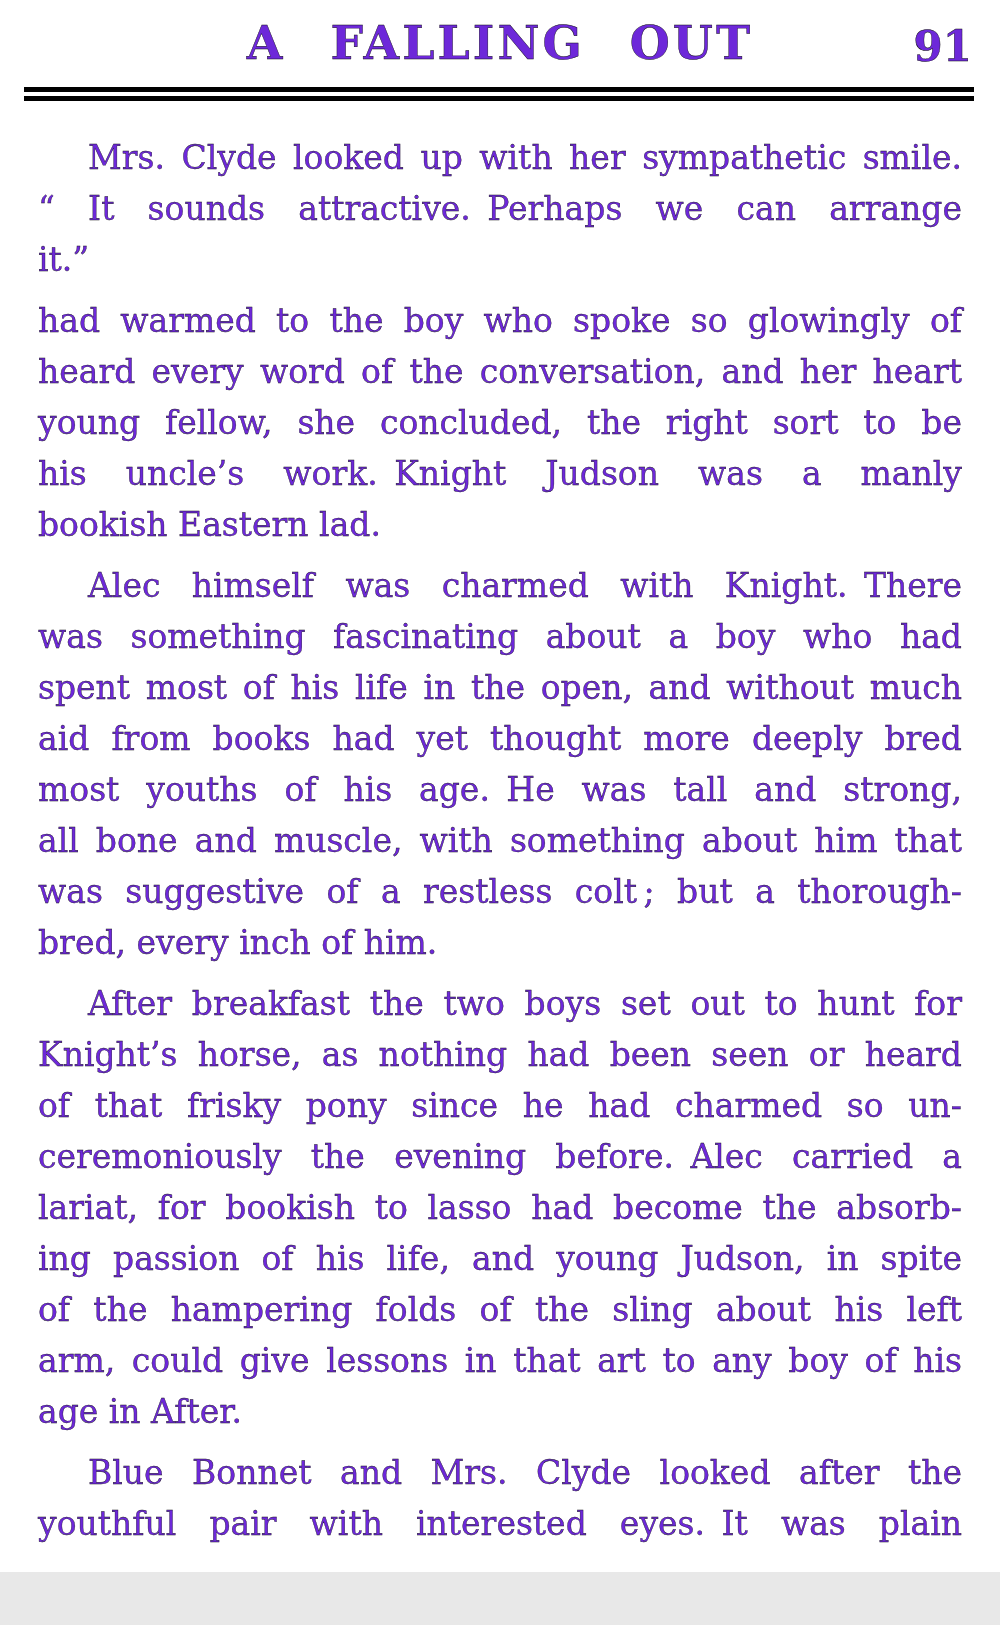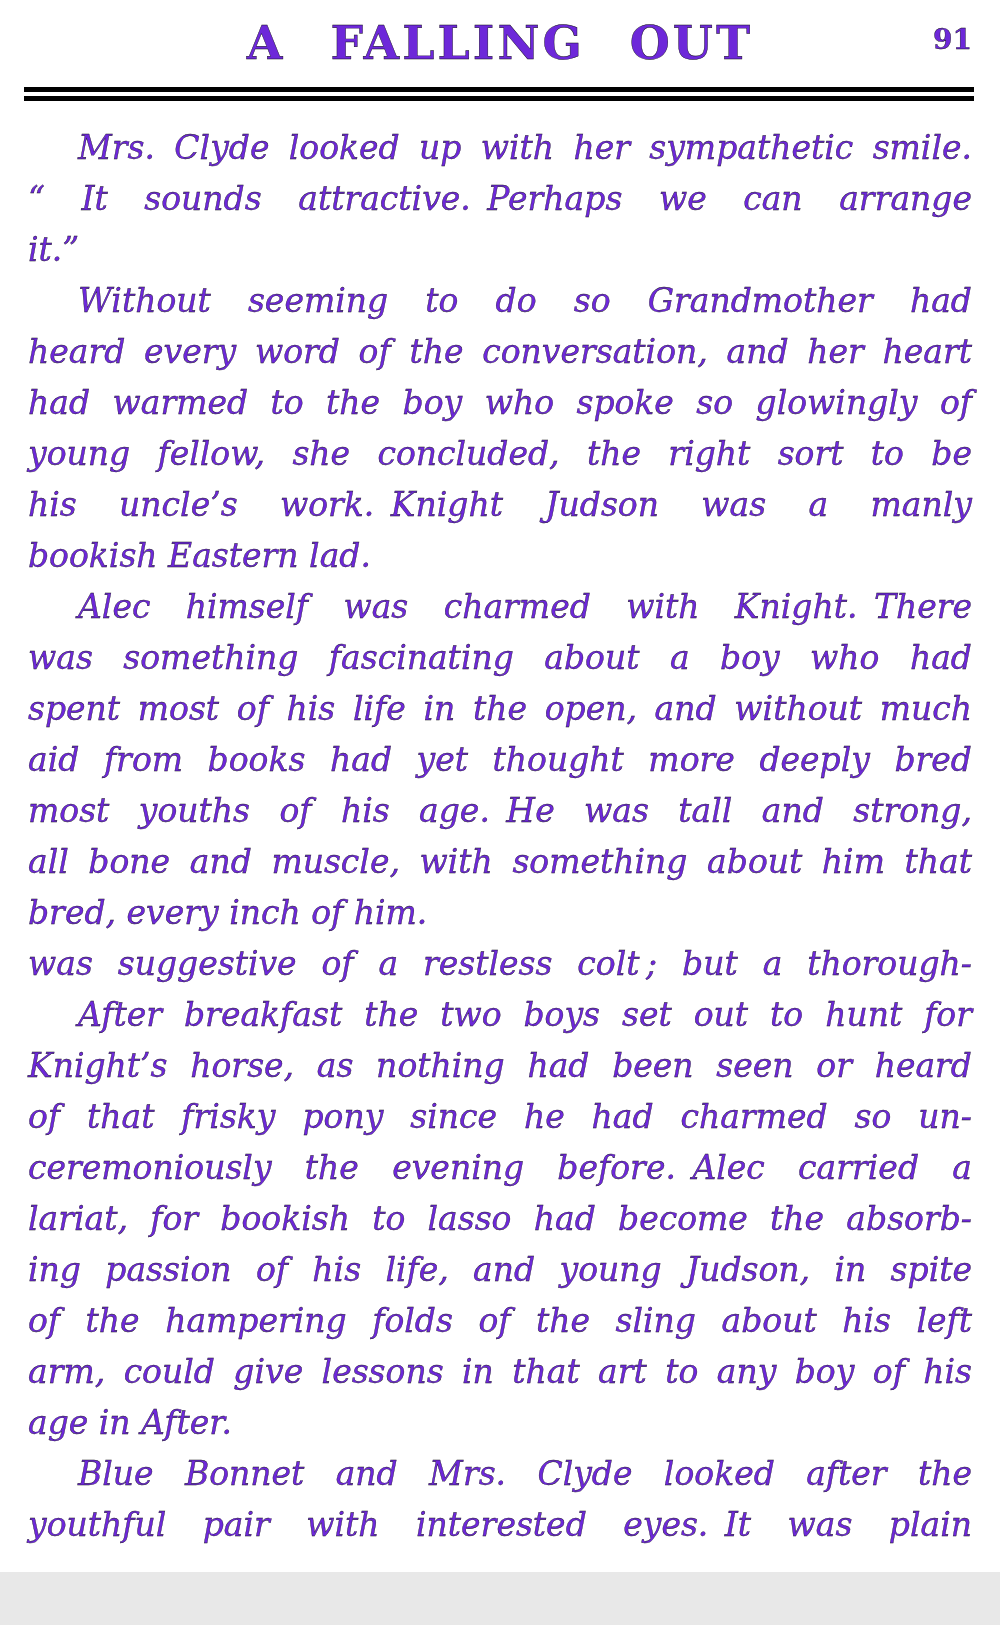--- a/index.html
+++ b/index.html
@@ -18,38 +18,38 @@
     font-size:46px;
     font-weight:bold;
     line-height:1;
     letter-spacing:3px;
     word-spacing:26px;
     -webkit-text-stroke:0.4px #0c0c0c;
   }
   .page-number{
     position:absolute;
     right:28px;top:26px;
-    font-size:28px;
+    font-size:42px;
     font-weight:bold;
     line-height:1;
     margin-left:40px;
     -webkit-text-stroke:0.4px #0c0c0c;
   }
   .double-rule{
     position:absolute;
     left:24px;right:26px;top:87px;
     height:4px;
     border-top:5px solid #000;
     border-bottom:5px solid #000;
   }
   .page-body{
     position:absolute;
     left:28px;right:28px;top:122px;
   }
-  .para{margin:0;padding:0;font-style:italic;}
+  .para{margin:10px;padding:0;}
   .line{
     font-size:33px;
     line-height:51px;
     height:51px;
     white-space:normal;
     text-align:justify;
     text-align-last:justify;
     text-justify:inter-word;
     -webkit-text-stroke:0.35px #141414;
   }
@@ -63,36 +63,35 @@
   <div class="header-title">A FALLING OUT</div>
   <div class="page-number">91</div>
   <div class="double-rule"></div>
   <div class="page-body">
       <div class="para">
         <div class="line first">Mrs. Clyde looked up with her sympathetic smile.</div>
         <div class="line">“ It sounds attractive. Perhaps we can arrange</div>
         <div class="line last">it.”</div>
       </div>
       <div class="para">
-        <div class="line first">Without seeming to do so Grandmother had</div>
+        <div class="line">had warmed to the boy who spoke so glowingly of</div>
         <div class="line">heard every word of the conversation, and her heart</div>
-        <div class="line">had warmed to the boy who spoke so glowingly of</div>
         <div class="line">young fellow, she concluded, the right sort to be</div>
         <div class="line">his uncle’s work. Knight Judson was a manly</div>
         <div class="line last">bookish Eastern lad.</div>
       </div>
       <div class="para">
         <div class="line first">Alec himself was charmed with Knight. There</div>
         <div class="line">was something fascinating about a boy who had</div>
         <div class="line">spent most of his life in the open, and without much</div>
         <div class="line">aid from books had yet thought more deeply bred</div>
         <div class="line">most youths of his age. He was tall and strong,</div>
         <div class="line">all bone and muscle, with something about him that</div>
+        <div class="line">was suggestive of a restless colt ; but a thorough-</div>
         <div class="line last">bred, every inch of him.</div>
-        <div class="line">was suggestive of a restless colt ; but a thorough-</div>
       </div>
       <div class="para">
         <div class="line first">After breakfast the two boys set out to hunt for</div>
         <div class="line">Knight’s horse, as nothing had been seen or heard</div>
         <div class="line">of that frisky pony since he had charmed so un-</div>
         <div class="line">ceremoniously the evening before. Alec carried a</div>
         <div class="line">lariat, for bookish to lasso had become the absorb-</div>
         <div class="line">ing passion of his life, and young Judson, in spite</div>
         <div class="line">of the hampering folds of the sling about his left</div>
         <div class="line">arm, could give lessons in that art to any boy of his</div>

